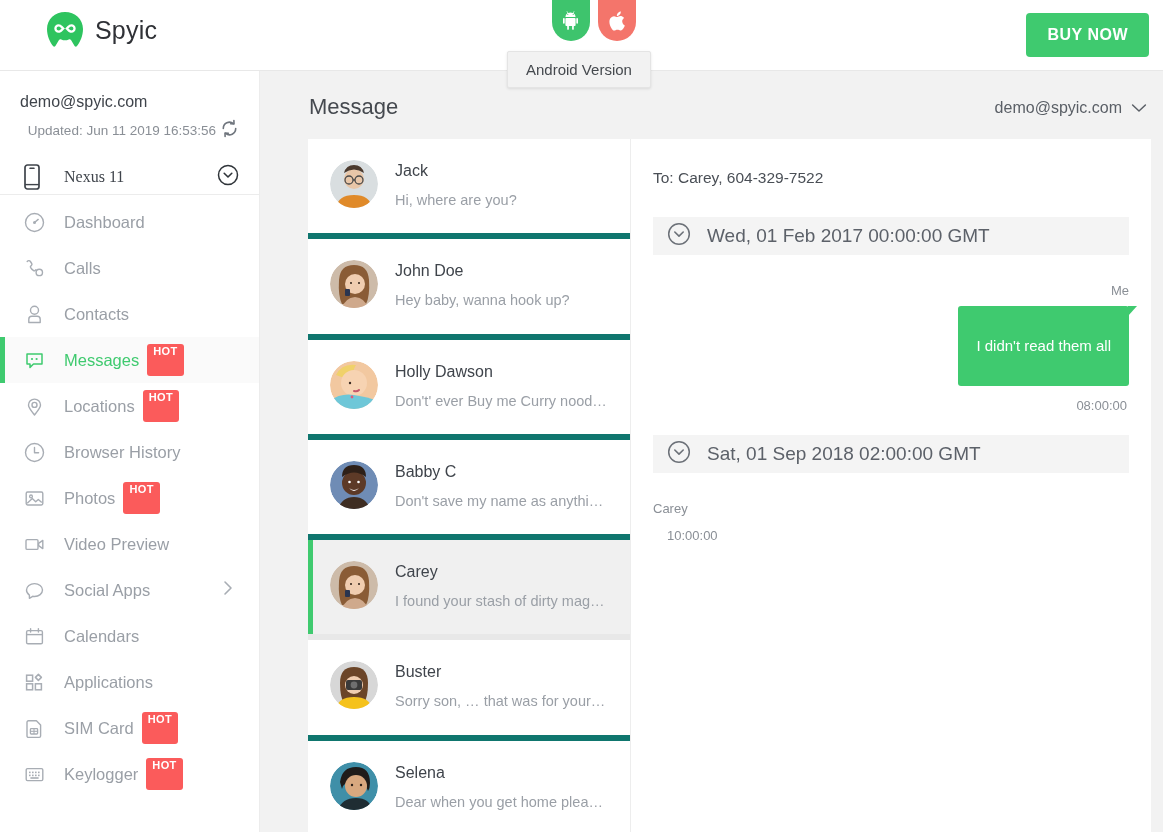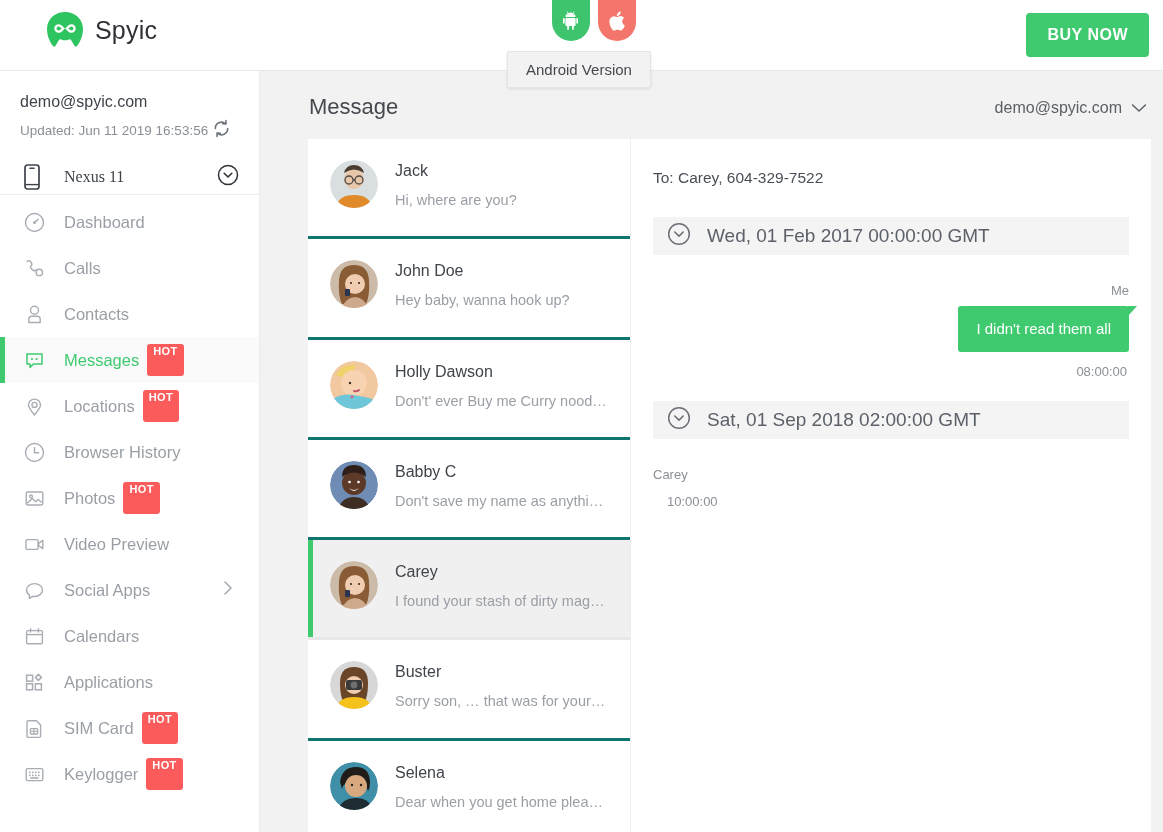--- a/index.html
+++ b/index.html
@@ -73,21 +73,21 @@
   .sidebar {
     position: absolute; left: 0; top: 71px;
     width: 260px; height: 761px;
     background: #ffffff;
     border-right: 1px solid #ececec;
     overflow: hidden;
   }
   .account-block { padding: 22px 20px 10px 20px; }
   .account-email { font-size: 16px; color: #3f444b; margin-bottom: 8px; }
   .account-updated-row {
-    display: flex; align-items: center; gap: 4px;
+    display: flex; align-items: center; gap: 4px; justify-content: flex-end;
   }
   .account-updated { font-size: 13.5px; color: #8a8f96; }
   .refresh-icon { cursor: pointer; flex-shrink: 0; }
   .device-row {
     display: flex; align-items: center;
     padding: 12px 20px 4px 20px;
     border-bottom: 1px solid #ececec;
     cursor: pointer;
     font-family: Liberation Serif, serif;
   }
@@ -165,21 +165,21 @@
     width: 323px;
     border-right: 1px solid #ededed;
     background: #fff;
     overflow: hidden;
     position: relative;
   }
   .thread {
     position: relative;
     display: flex; align-items: flex-start;
     padding: 21px 18px 21px 22px;
-    border-bottom: 3px solid #0f766e;
+    border-bottom: 6px solid #0f766e;
     cursor: pointer;
     height: 100.3px;
   }
   .thread.selected { background: #f0f0f0; border-bottom-color:#e8e8e8; }
   .thread.selected::before {
     content: ""; position: absolute; left: 0; top: 0;
     width: 5px; height: 100%; background: #3fca6f;
   }
   .avatar {
     width: 48px; height: 48px; border-radius: 50%;
@@ -210,21 +210,21 @@
     margin-bottom: 10px;
   }
   .date-sep-text { font-size: 19px; color: #5c6169; }
   .msg-block { padding: 18px 0 0 0; }
   .msg-block.out { text-align: right; }
   .msg-sender { font-size: 13px; color: #8a8f96; margin-bottom: 8px; }
   .bubble {
     display: inline-block;
     position: relative;
     font-size: 15px;
-    padding: 13px 18px;
+    padding: 30px 18px;
     max-width: 330px;
     text-align: left;
     line-height: 1.3;
   }
   .bubble.out {
     background: #3fca6f; color: #fff; border-radius: 3px;
   }
   .bubble.out::after {
     content:""; position:absolute; right:-8px; top:0;
     border-top: 0 solid transparent;

